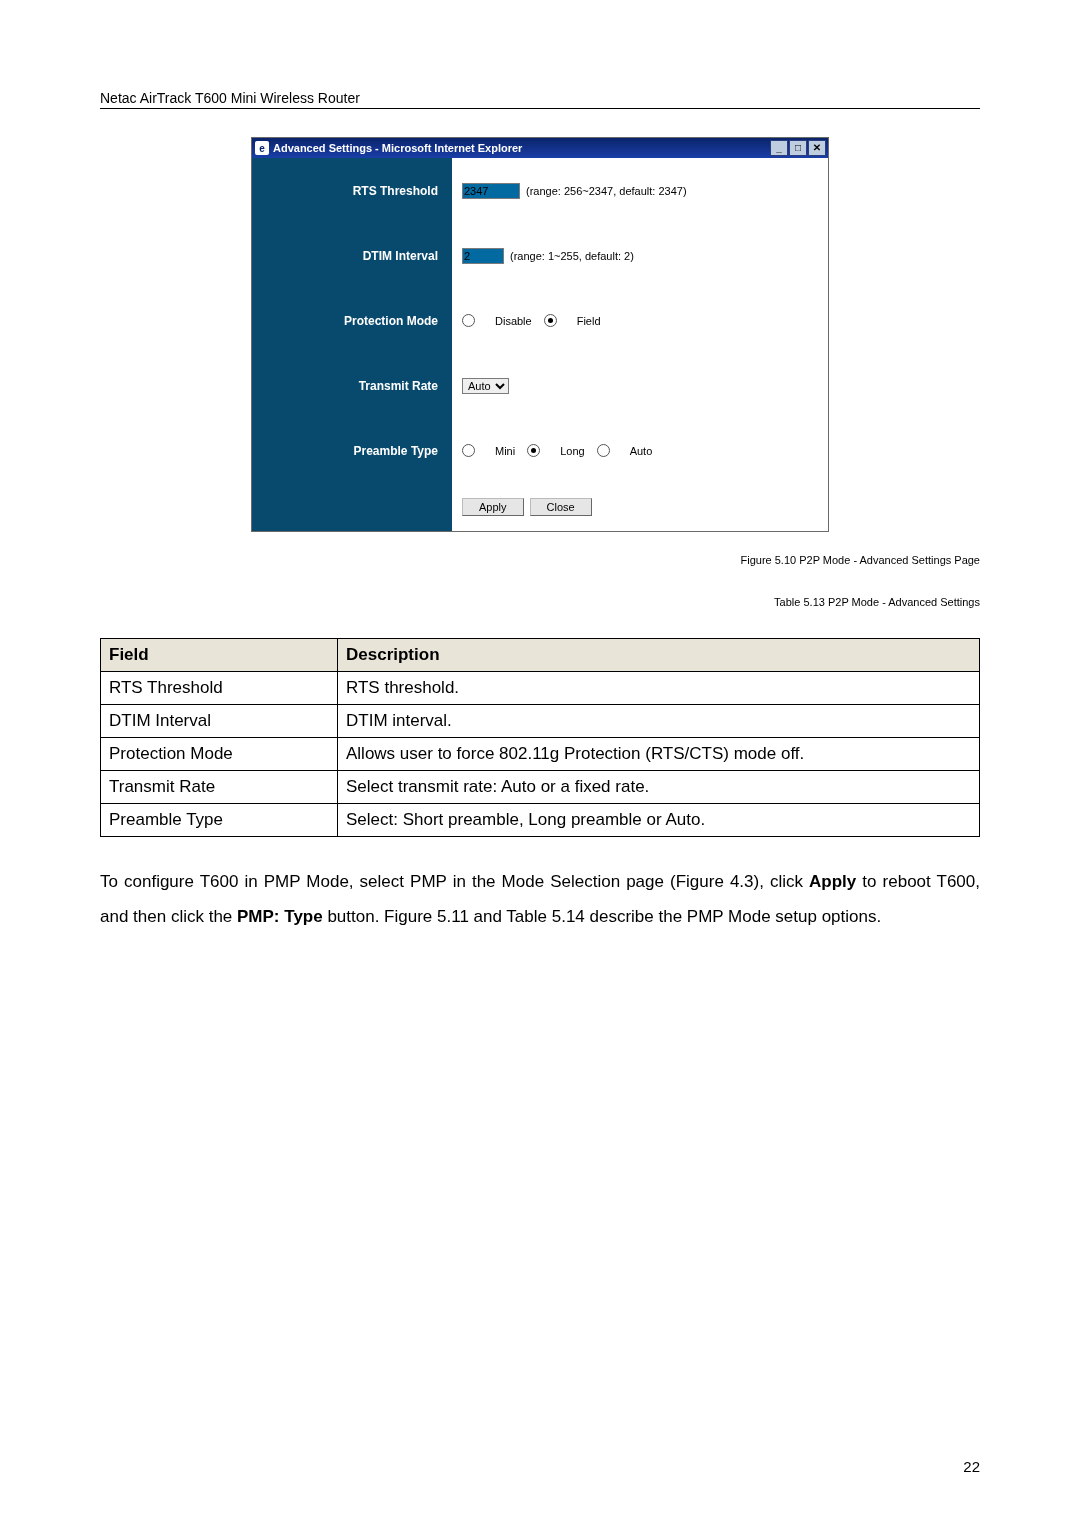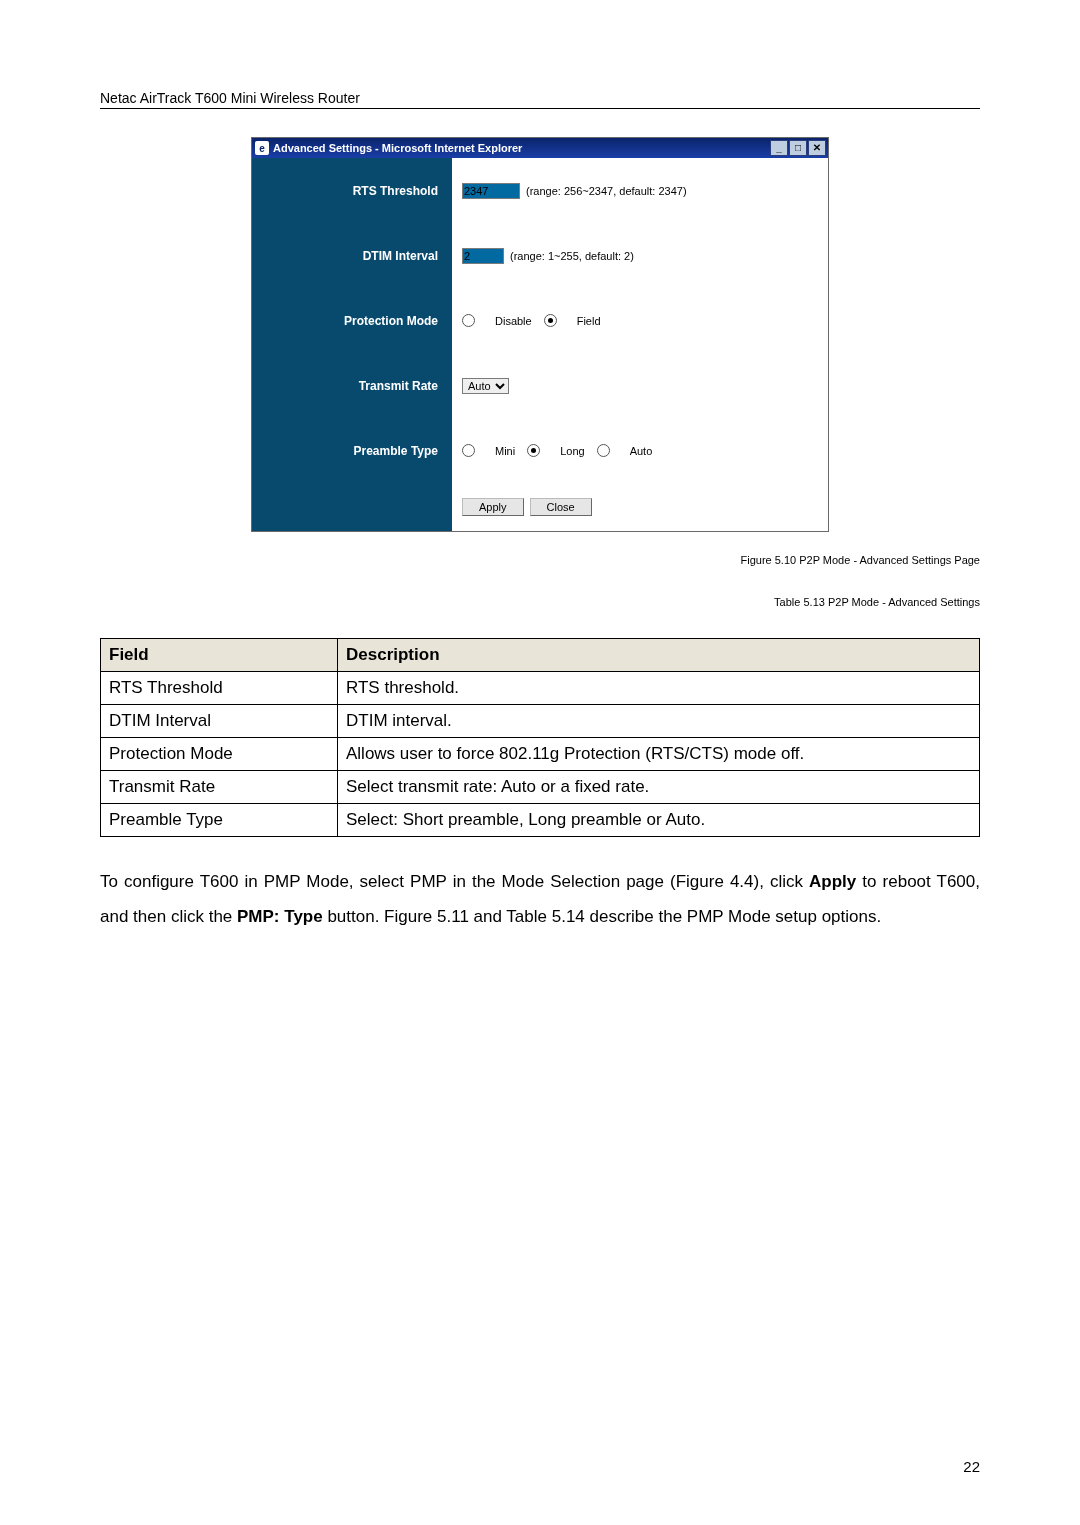--- a/index.html
+++ b/index.html
@@ -299,17 +299,17 @@
       </tr>
       <tr>
         <td>Preamble Type</td>
         <td>Select: Short preamble, Long preamble or Auto.</td>
       </tr>
     </tbody>
   </table>
 
 
   <p class="body-text">
-    <span>To configure T600 in PMP Mode, select PMP in the Mode Selection page (Figure 4.4), click </span><span class="strong">Apply</span><span> to reboot T600, and then click the </span><span class="strong">PMP: Type</span><span> button. Figure 5.11 and Table 5.14 describe the PMP Mode setup options.</span>
+    <span>To configure T600 in PMP Mode, select PMP in the Mode Selection page (Figure 4.3), click </span><span class="strong">Apply</span><span> to reboot T600, and then click the </span><span class="strong">PMP: Type</span><span> button. Figure 5.11 and Table 5.14 describe the PMP Mode setup options.</span>
   </p>
 
   <div class="page-num">22</div>
 </div>
 
 </body></html>

